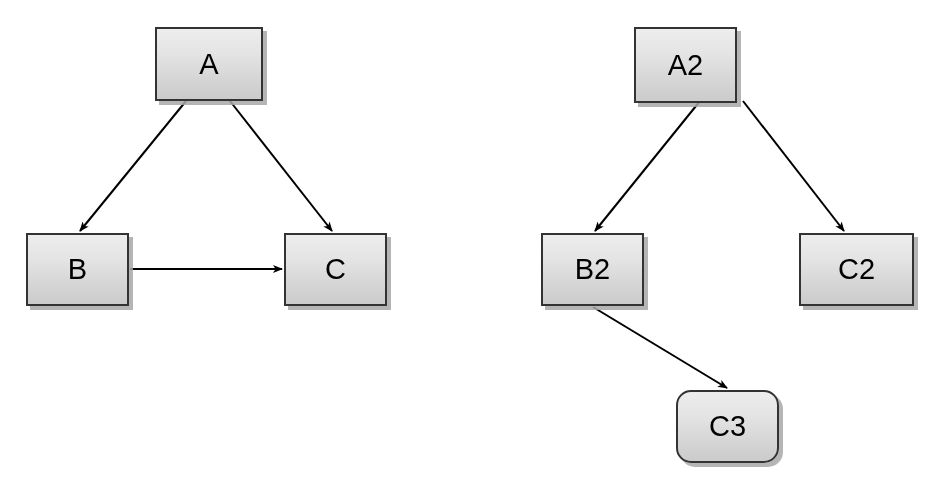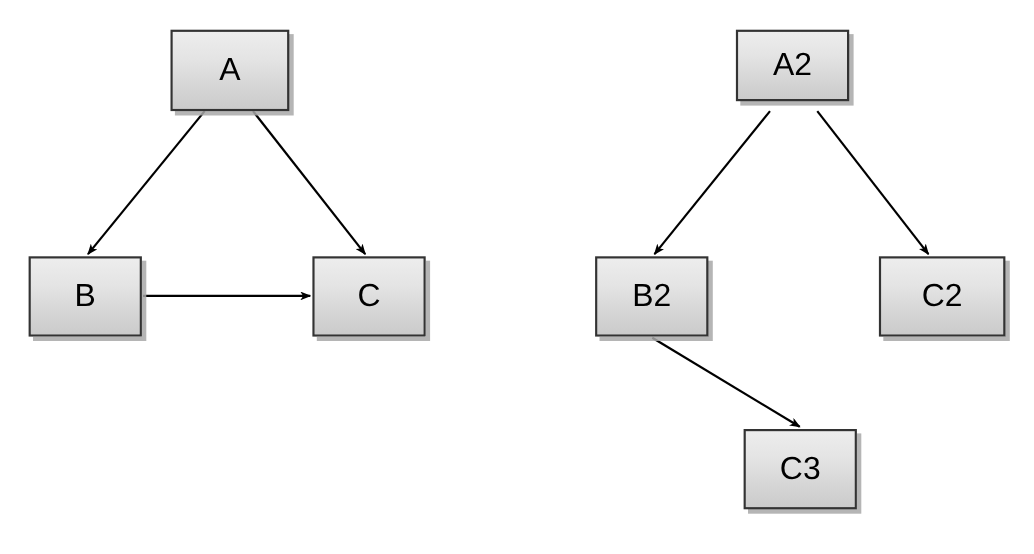--- a/index.html
+++ b/index.html
@@ -70,27 +70,27 @@
   <div id="nodes-layer">
       <div class="node" style="left: 155px; top: 27px; width: 108px; height: 74px;">
         <span class="node-label">A</span>
       </div>
       <div class="node" style="left: 26px; top: 233px; width: 103px; height: 73px;">
         <span class="node-label">B</span>
       </div>
       <div class="node" style="left: 284px; top: 233px; width: 103px; height: 73px;">
         <span class="node-label">C</span>
       </div>
-      <div class="node" style="left: 669px; top: 27px; width: 103px; height: 65px; text-align: right;">
+      <div class="node" style="left: 634px; top: 27px; width: 103px; height: 76px; text-align: right;">
         <span class="node-label">A2</span>
       </div>
       <div class="node" style="left: 541px; top: 233px; width: 103px; height: 73px;">
         <span class="node-label">B2</span>
       </div>
       <div class="node" style="left: 799px; top: 233px; width: 115px; height: 73px;">
         <span class="node-label">C2</span>
       </div>
-      <div class="node" style="left: 676px; top: 390px; width: 103px; height: 73px;">
+      <div class="node" style="left: 676px; top: 390px; width: 103px; height: 73px; border-radius: 15px;">
         <span class="node-label">C3</span>
       </div>
     </div>
 
 </div>
 
 </body></html>

